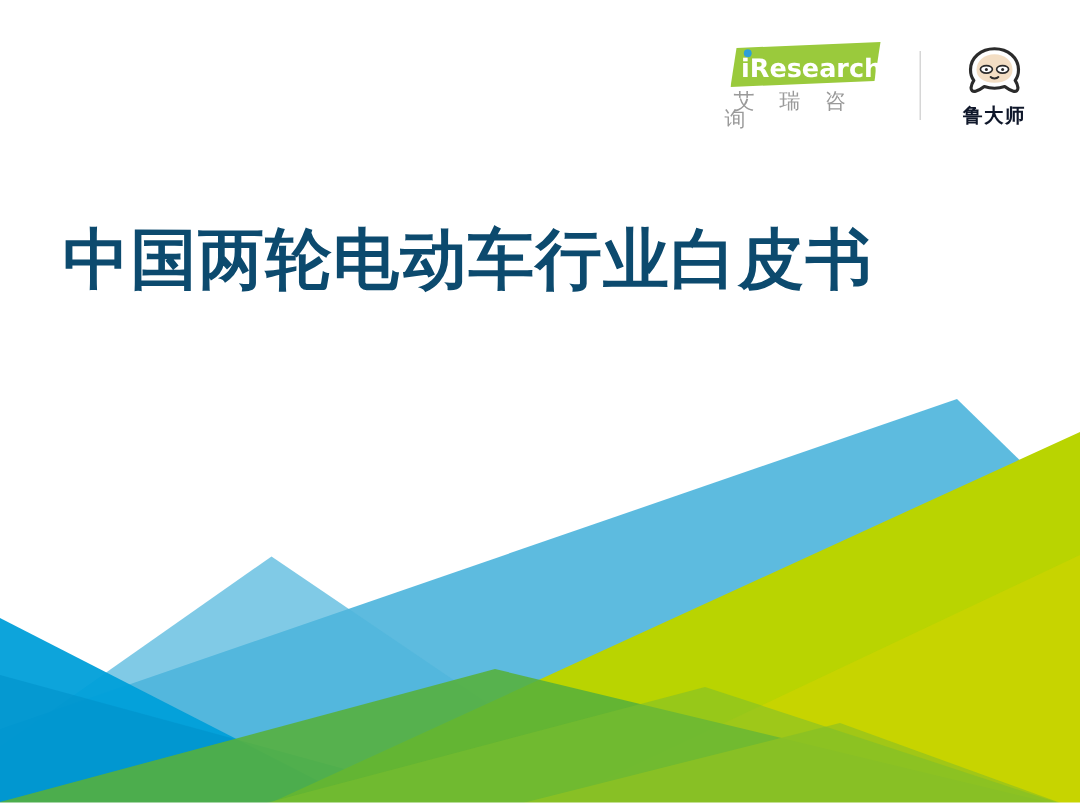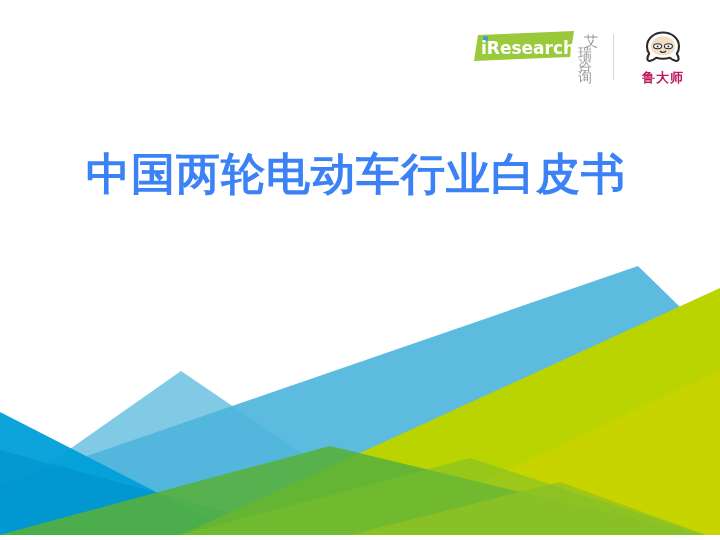--- a/index.html
+++ b/index.html
@@ -26,21 +26,22 @@
     position: absolute;
     top: 26px;
     right: 26px;
     display: flex;
     align-items: center;
     gap: 0px;
     height: 62px;
   }
   .iresearch-logo {
     display: flex;
-    flex-direction: row;
+    flex-direction: column;
+    align-items: center;
     justify-content: center;
     width: 112px;
   }
   .ir-mark {
     position: relative;
     width: 104px;
     height: 30px;
   }
   .ir-mark svg { display: block; }
   .ir-sub {
@@ -63,39 +64,38 @@
     flex-direction: column;
     align-items: center;
     justify-content: center;
     width: 62px;
   }
   .lu-face { width: 46px; height: 34px; display:block; }
   .lu-name {
     margin-top: 6px;
     font-size: 13px;
     font-weight: bold;
-    color: #be185d;
+    color: #0f172a;
     letter-spacing: 1px;
     line-height: 15px;
     font-family: "DejaVu Sans", "Liberation Sans", sans-serif;
   }
 
   
   .title {
     position: absolute;
     left: 42px;
     top: 146px;
     font-size: 44px;
     line-height: 56px;
     font-weight: bold;
-    color: #3b82f6;
+    color: #0c4a6e;
     letter-spacing: 1px;
     white-space: nowrap;
     font-family: "DejaVu Sans", "Liberation Sans", sans-serif;
-    margin-left: 44px;
   }
 
   
   .copyright {
     position: absolute;
     left: 40px;
     top: 261px;
     font-size: 11.5px;
     line-height: 14px;
     color: #b3b3b3;

